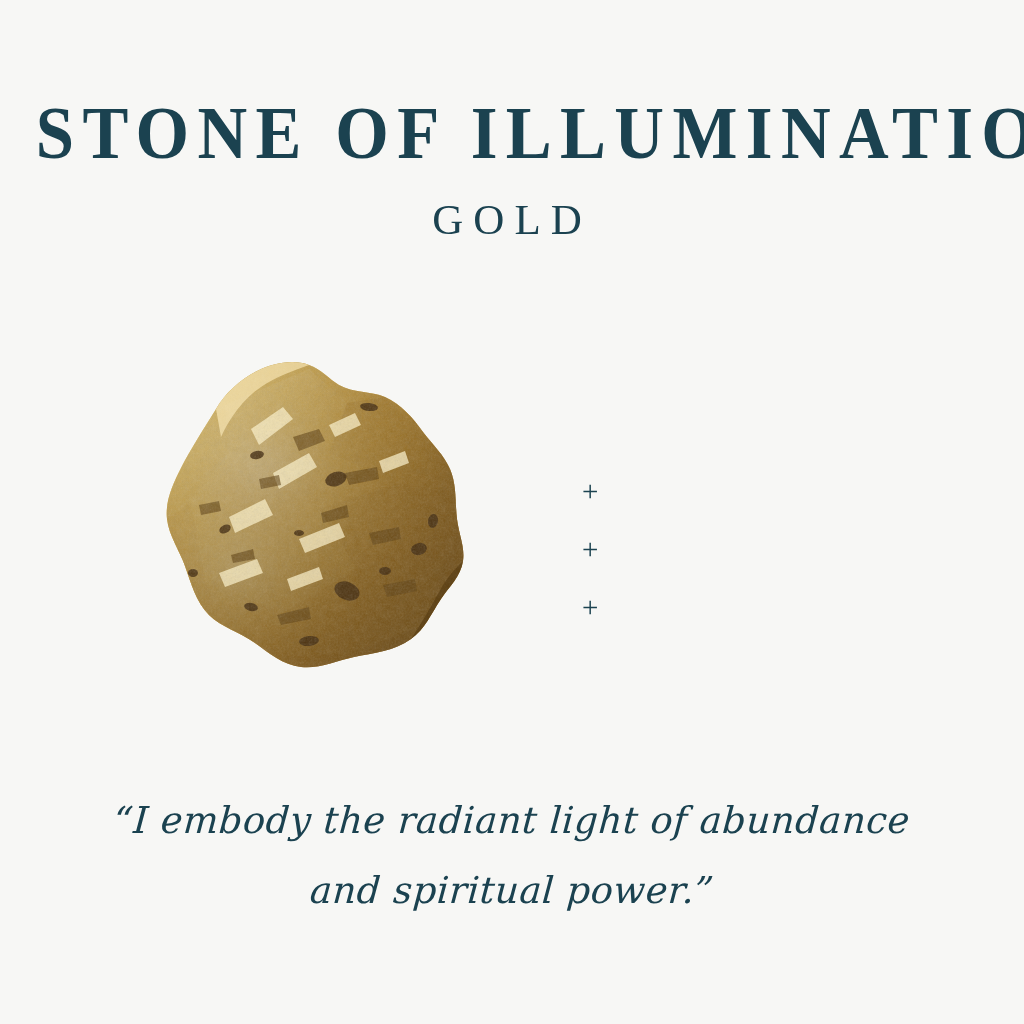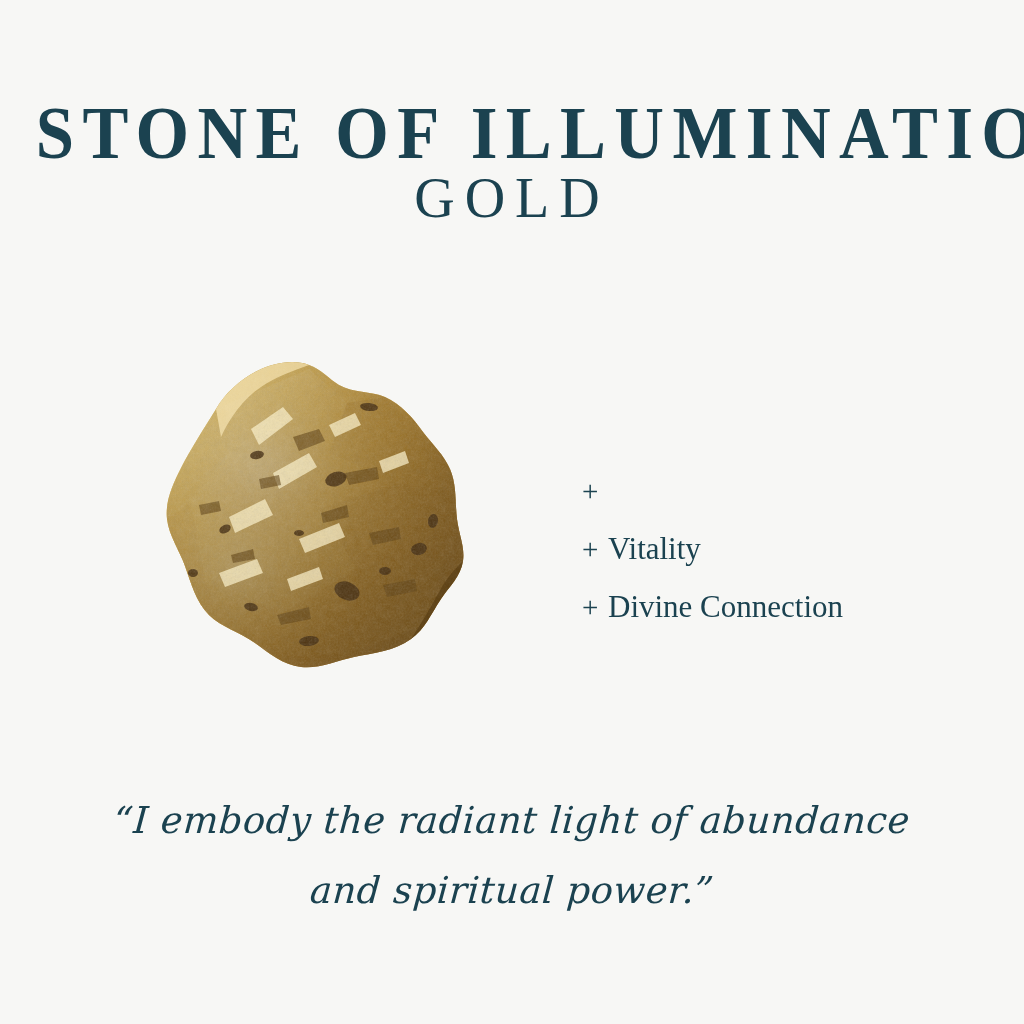--- a/index.html
+++ b/index.html
@@ -38,23 +38,24 @@
     letter-spacing: 9px;
     color: #1b4250;
     transform: scaleX(0.93);
     transform-origin: center center;
     white-space: nowrap;
     margin: 0;
     padding: 0;
   }
   .sub-title {
     display: block;
+    margin-top: 28px;
     font-family: "Liberation Serif", "DejaVu Serif", serif;
     font-weight: 400;
-    font-size: 56px;
+    font-size: 43px;
     line-height: 1.0;
     letter-spacing: 10px;
     color: #1b4250;
     white-space: nowrap;
   }
 
   
   .stone-wrap {
     position: absolute;
     left: 133px;
@@ -277,25 +278,23 @@
       </g>
     </svg>
   </div>
 
   <div class="attributes">
     <div class="attr-row">
       <span class="attr-plus">+</span>
     </div>
     <div class="attr-row">
       <span class="attr-plus">+</span>
-      <span class="attr-label">Vitality</span>
     </div>
     <div class="attr-row">
       <span class="attr-plus">+</span>
-      <span class="attr-label">Divine Connection</span>
     </div>
   </div>
 
   <div class="quote">
     <span class="quote-line">“I embody the radiant light of abundance</span>
     <span class="quote-line">and spiritual power.”</span>
   </div>
 
 </div>
 

